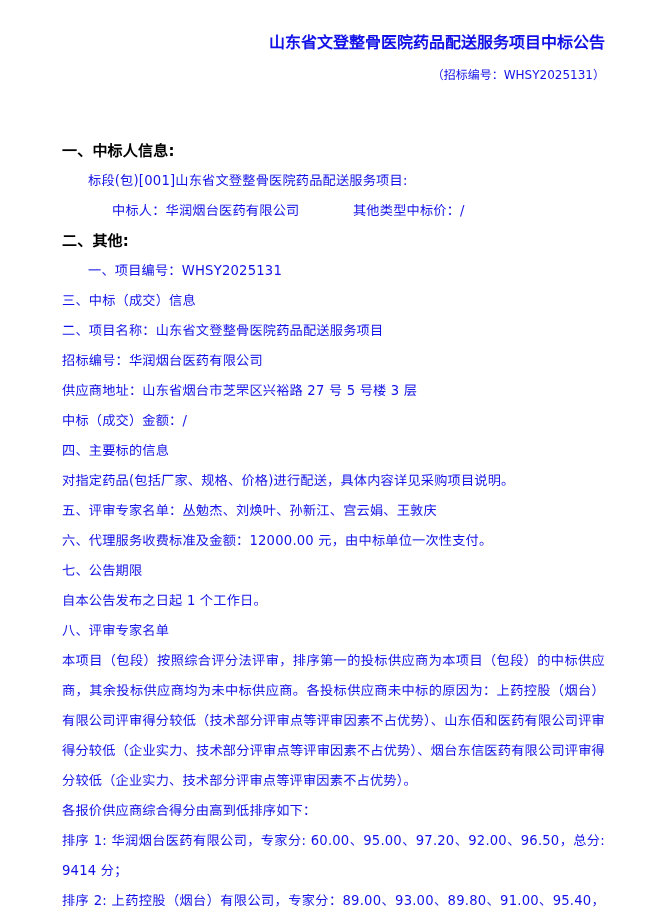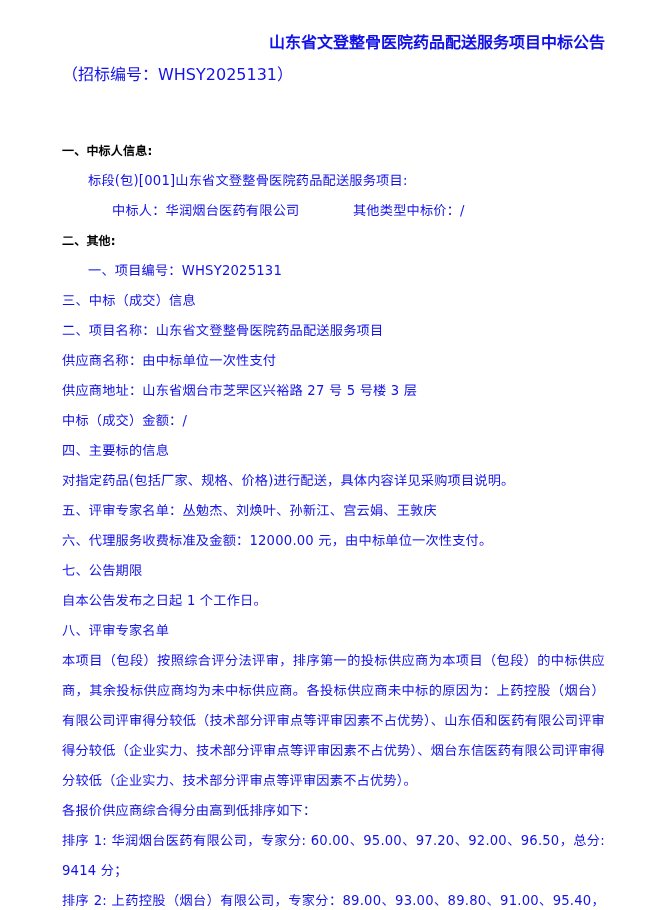--- a/index.html
+++ b/index.html
@@ -22,60 +22,60 @@
     color:var(--blue);
     font-size:16px;
     font-weight:bold;
     text-align:right;
     line-height:30px;
     white-space:pre-wrap;
   }
   .subtitle{
     margin:0;
     color:var(--blue);
-    font-size:16px;
+    font-size:12px;
     font-weight:normal;
-    text-align:left;
+    text-align:right;
     line-height:34px;
     white-space:pre-wrap;
   }
   .gap{height:44px;}
   .ln{
     margin:0;
     font-size:13.2px;
     line-height:30px;
     white-space:pre-wrap;
     letter-spacing:0.2px;
   }
   .body{color:var(--blue);}
   .heading{
     color:var(--ink);
     font-weight:bold;
-    font-size:12px;
+    font-size:15px;
   }
   .ind1{padding-left:26px;}
   .ind2{padding-left:50px;}
   .para{text-align:justify;}
 </style>
 </head>
 <body>
 
 <div class="doc">
   <p class="title">山东省文登整骨医院药品配送服务项目中标公告</p>
   <p class="subtitle">（招标编号：WHSY2025131）</p>
   <div class="gap"></div>
 
   <p class="ln heading">一、中标人信息:</p>
   <p class="ln body ind1">标段(包)[001]山东省文登整骨医院药品配送服务项目:</p>
   <p class="ln body ind2">中标人：华润烟台医药有限公司　　　　其他类型中标价：/</p>
   <p class="ln heading">二、其他:</p>
   <p class="ln body ind1">一、项目编号：WHSY2025131</p>
   <p class="ln body">三、中标（成交）信息</p>
   <p class="ln body">二、项目名称：山东省文登整骨医院药品配送服务项目</p>
-  <p class="ln body">供应商名称：由中标单位一次性支付</p>
+  <p class="ln body">招标编号：华润烟台医药有限公司</p>
   <p class="ln body">供应商地址：山东省烟台市芝罘区兴裕路 27 号 5 号楼 3 层</p>
   <p class="ln body">中标（成交）金额：/</p>
   <p class="ln body">四、主要标的信息</p>
   <p class="ln body">对指定药品(包括厂家、规格、价格)进行配送，具体内容详见采购项目说明。</p>
   <p class="ln body">五、评审专家名单：丛勉杰、刘焕叶、孙新江、宫云娟、王敦庆</p>
   <p class="ln body">六、代理服务收费标准及金额：12000.00 元，由中标单位一次性支付。</p>
   <p class="ln body">七、公告期限</p>
   <p class="ln body">自本公告发布之日起 1 个工作日。</p>
   <p class="ln body">八、评审专家名单</p>
   <p class="ln body para">本项目（包段）按照综合评分法评审，排序第一的投标供应商为本项目（包段）的中标供应商，其余投标供应商均为未中标供应商。各投标供应商未中标的原因为：上药控股（烟台）有限公司评审得分较低（技术部分评审点等评审因素不占优势）、山东佰和医药有限公司评审得分较低（企业实力、技术部分评审点等评审因素不占优势）、烟台东信医药有限公司评审得分较低（企业实力、技术部分评审点等评审因素不占优势）。</p>

